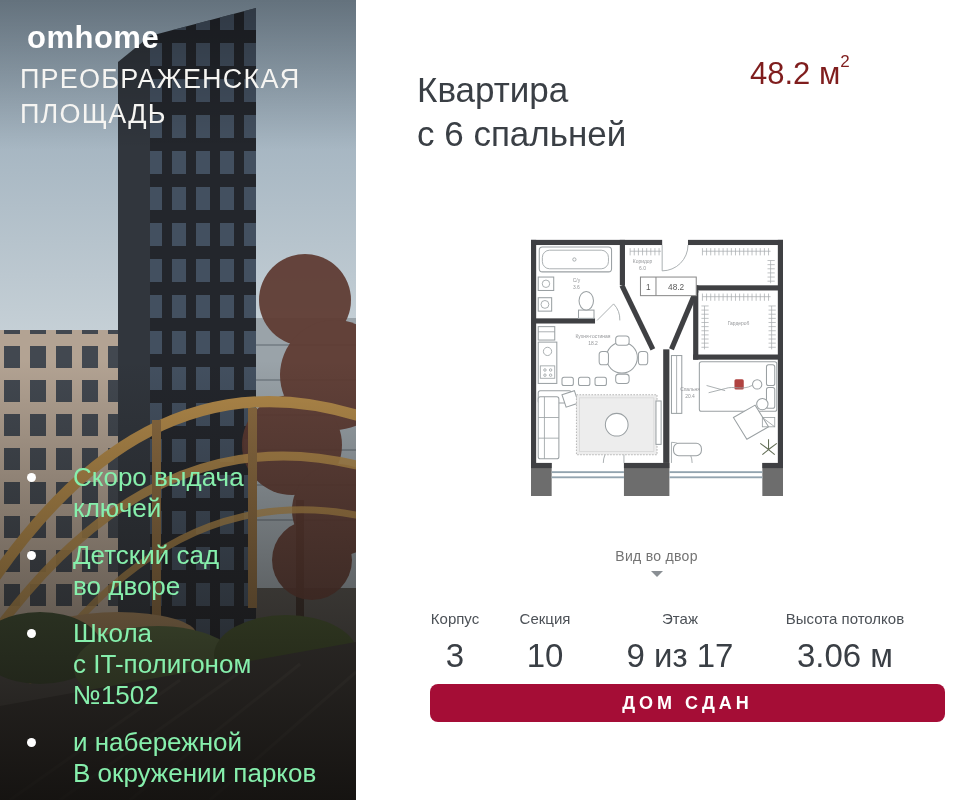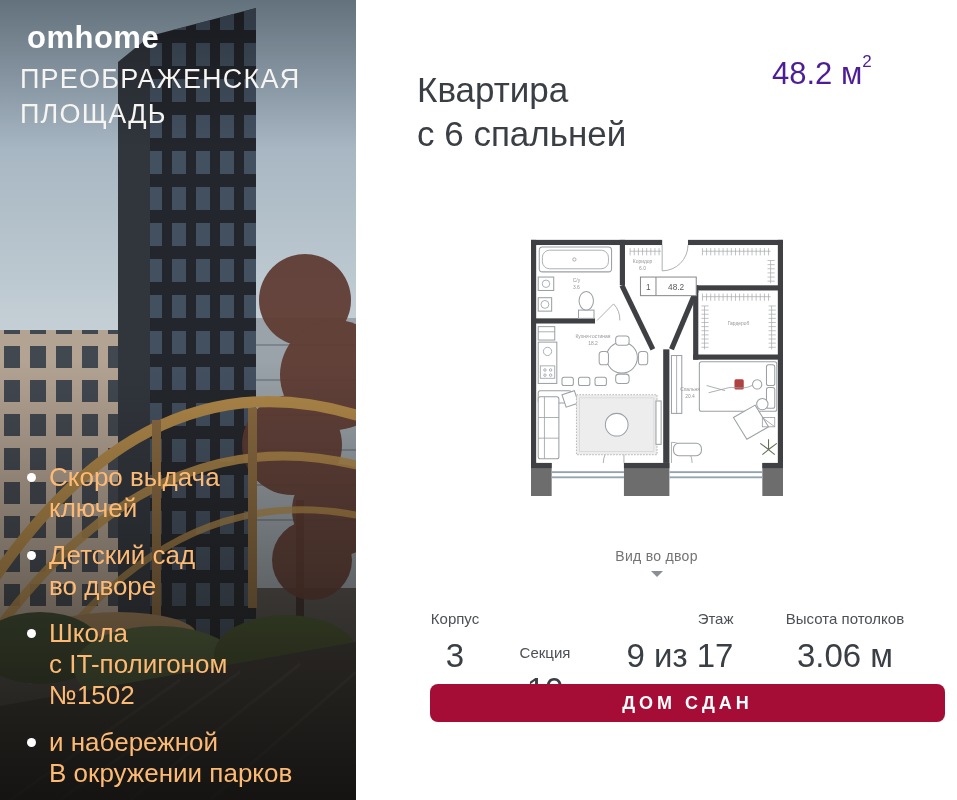--- a/index.html
+++ b/index.html
@@ -5,39 +5,39 @@
   html,body{margin:0;padding:0;background:#ffffff;}
   body{font-family:"Liberation Sans", sans-serif;}
   .card{position:relative;width:954px;height:800px;background:#ffffff;overflow:hidden;}
 
   
   .photo-panel{position:absolute;left:0;top:0;width:356px;height:800px;overflow:hidden;background:#55524e;}
   .photo-panel svg{position:absolute;left:0;top:0;}
   .logo{position:absolute;left:27px;top:20px;font-size:31px;font-weight:700;color:#ffffff;letter-spacing:.5px;}
   .project{position:absolute;left:20px;top:62px;font-size:27px;line-height:35px;font-weight:400;color:#f6f5f2;letter-spacing:1.2px;}
   .features{position:absolute;left:27px;top:462px;margin:0;padding:0;list-style:none;}
-  .features li{display:flex;align-items:flex-start;margin-bottom:16px;color:#fdba74;font-size:26px;line-height:31px;font-weight:400;}
+  .features li{display:flex;align-items:flex-start;margin-bottom:16px;color:#86efac;font-size:26px;line-height:31px;font-weight:400;gap:24px;}
   .features .dot{flex:0 0 auto;width:9px;height:9px;border-radius:50%;background:#ffffff;margin:11px 13px 0 0;}
   .features .txt span{display:block;}
 
   
   .right-panel{position:absolute;left:356px;top:0;width:601px;height:800px;background:#ffffff;}
   .apt-title{position:absolute;left:61px;top:68px;font-size:35px;line-height:44px;color:#3a3f45;font-weight:400;}
-  .apt-area{position:absolute;left:416px;top:56px;font-size:31px;color:#4c1d95;font-weight:400;}
+  .apt-area{position:absolute;left:394px;top:56px;font-size:31px;color:#7f1d1d;font-weight:400;}
   .apt-area sup{font-size:17px;vertical-align:top;position:relative;top:-4px;}
 
   .plan-wrap{position:absolute;left:50%;top:238px;transform:translateX(-50%);width:252px;height:264px;}
 
   .view{position:absolute;left:0;top:548px;width:100%;text-align:center;color:#737373;font-size:14px;letter-spacing:.3px;}
   .view-arrow{width:0;height:0;border-left:6px solid transparent;border-right:6px solid transparent;border-top:6px solid #8a8f94;margin:7px auto 0;}
 
   .stat{position:absolute;top:610px;text-align:center;transform:translateX(-50%);white-space:nowrap;}
-  .stat .lbl{font-size:15px;color:#4c5157;text-align:right;}
+  .stat .lbl{font-size:15px;color:#4c5157;}
   .stat .val{font-size:33px;color:#3a3f45;margin-top:10px;}
-  .stat-1{left:99px;} .stat-2{left:189px;margin-top:34px;} .stat-3{left:324px;} .stat-4{left:489px;}
+  .stat-1{left:99px;} .stat-2{left:189px;} .stat-3{left:324px;} .stat-4{left:489px;}
 
   .cta{position:absolute;left:74px;top:684px;width:515px;height:38px;border:none;border-radius:8px;
        background:#a50d36;color:#ffffff;font-family:"Liberation Sans",sans-serif;
        font-size:18px;letter-spacing:4px;font-weight:700;cursor:pointer;}
 
   
   .wall{fill:#3f4043;}
   .furn{fill:#ffffff;stroke:#9aa0a3;stroke-width:1;}
   .thin{fill:none;stroke:#9aa0a3;stroke-width:0.8;}
   .hatch{fill:none;stroke:#a6aaad;stroke-width:0.7;}

